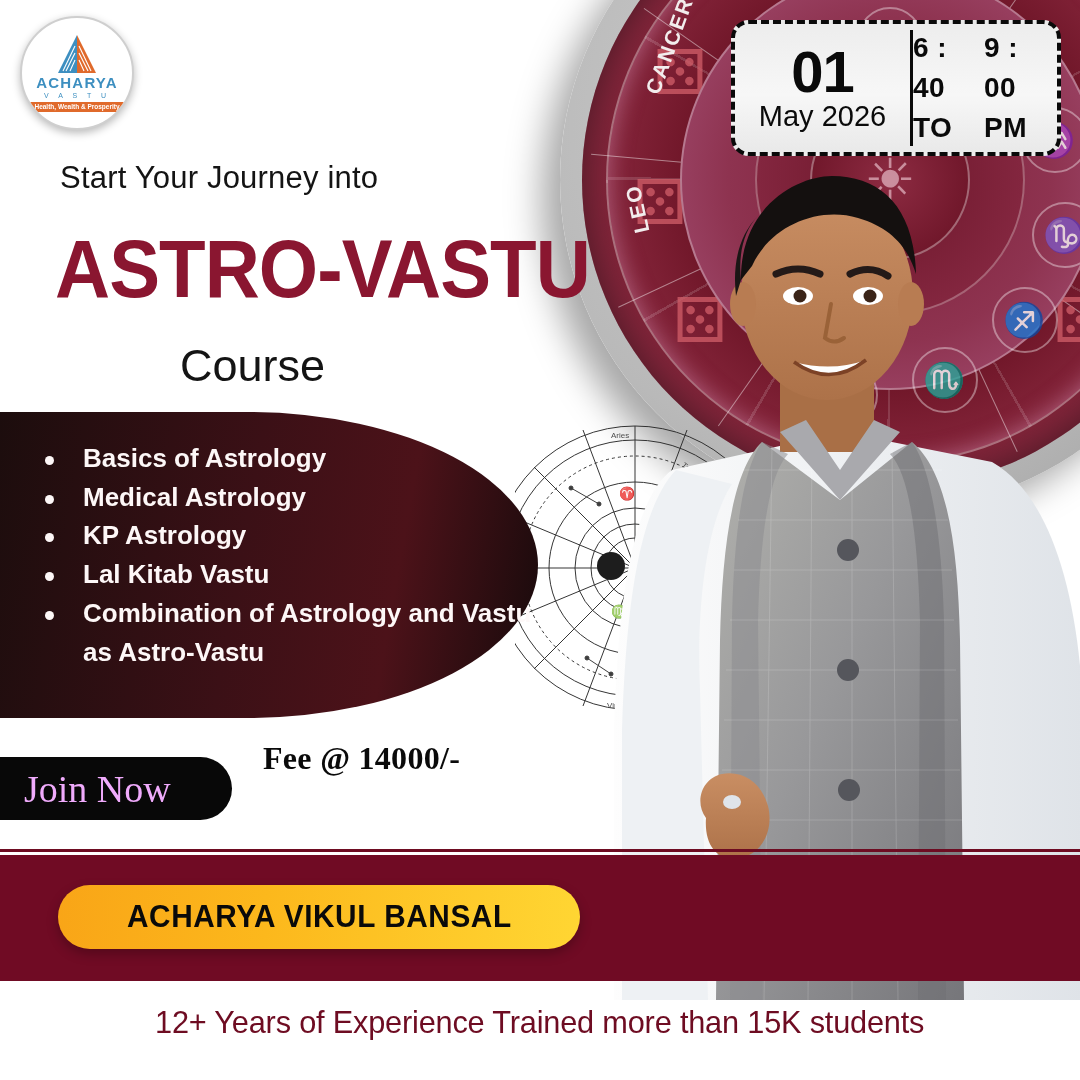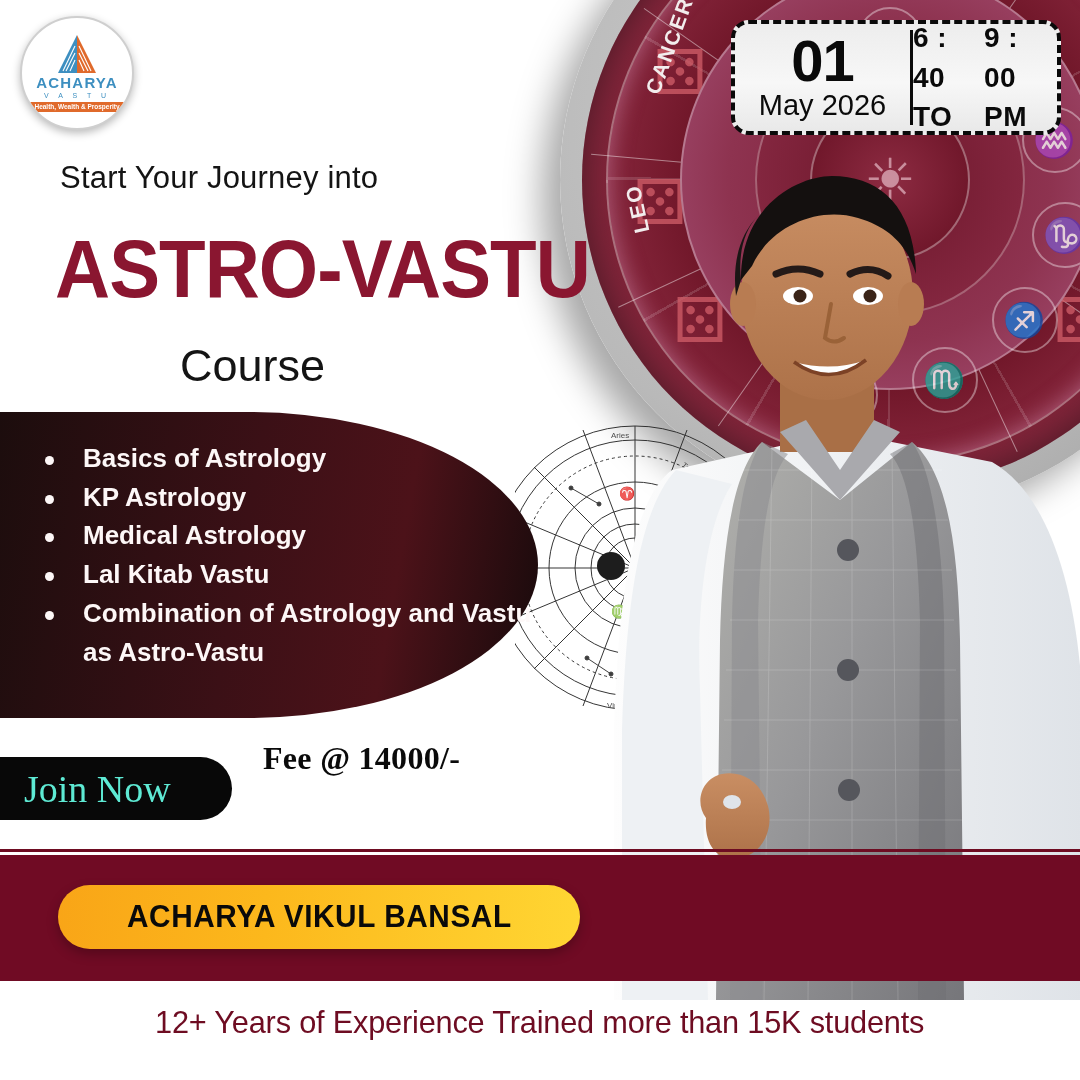--- a/index.html
+++ b/index.html
@@ -71,21 +71,21 @@
   }
 
   
   .natal{position:absolute;left:515px;top:418px;width:240px;height:300px;opacity:.95;}
 
   
   .person{position:absolute;left:612px;top:170px;width:470px;height:830px;}
 
   
   .datebadge{
-    position:absolute;left:731px;top:20px;width:330px;height:115px;
+    position:absolute;left:731px;top:20px;width:330px;height:136px;
     background:linear-gradient(180deg,#ededed 0%,#f7f7f7 55%,#e9e9e9 100%);
     border:4px dashed #0a0a0a;border-radius:18px;
     display:flex;align-items:stretch;box-sizing:border-box;
   }
   .db-left{flex:0 0 175px;display:flex;flex-direction:column;align-items:center;justify-content:center;}
   .db-day{font-size:58px;font-weight:bold;color:#0a0a0a;line-height:.95;letter-spacing:-1px;}
   .db-month{font-size:29px;color:#0a0a0a;line-height:1.1;margin-top:2px;}
   .db-div{width:3px;background:#0a0a0a;margin:6px 0;}
   .db-right{flex:1;display:flex;align-items:center;justify-content:center;}
   .db-time{font-size:28px;font-weight:bold;color:#0a0a0a;line-height:1.42;letter-spacing:.5px;}
@@ -131,21 +131,21 @@
     content:"";position:absolute;left:-18px;top:17px;
     width:9px;height:9px;border-radius:50%;background:#fdf7f7;
   }
 
   
   .joinpill{
     position:absolute;left:0;top:757px;width:232px;height:63px;
     background:#080808;border-radius:0 40px 40px 0;
     display:flex;align-items:center;padding-left:24px;box-sizing:border-box;
   }
-  .joinpill span{color:#5eead4;font-size:38px;font-family:"Liberation Serif",serif;}
+  .joinpill span{color:#f0abfc;font-size:38px;font-family:"Liberation Serif",serif;}
   .fee{
     position:absolute;left:263px;top:740px;
     font-size:32px;font-weight:bold;color:#0a0a0a;
     font-family:"Liberation Serif",serif;letter-spacing:.3px;
   }
   .hairline{position:absolute;left:0;top:849px;width:1080px;height:3px;background:#6e0c22;}
 
   
   .band{position:absolute;left:0;top:855px;width:1080px;height:126px;background:#700b24;}
   .namepill{
@@ -371,22 +371,22 @@
     <div class="logo-tag">Health, Wealth &amp; Prosperity</div>
   </div>
 
   <div class="head1">Start Your Journey into</div>
   <div class="head2">ASTRO-VASTU</div>
   <div class="head3">Course</div>
 
   <div class="bullets">
     <ul>
       <li>Basics of Astrology</li>
+      <li>Medical Astrology</li>
       <li>KP Astrology</li>
-      <li>Medical Astrology</li>
       <li>Lal Kitab Vastu</li>
       <li>Combination of Astrology and Vastu as Astro-Vastu</li>
     </ul>
   </div>
 
   <div class="joinpill">
     <span>Join Now</span>
   </div>
   <div class="fee">Fee @ 14000/-</div>
 

